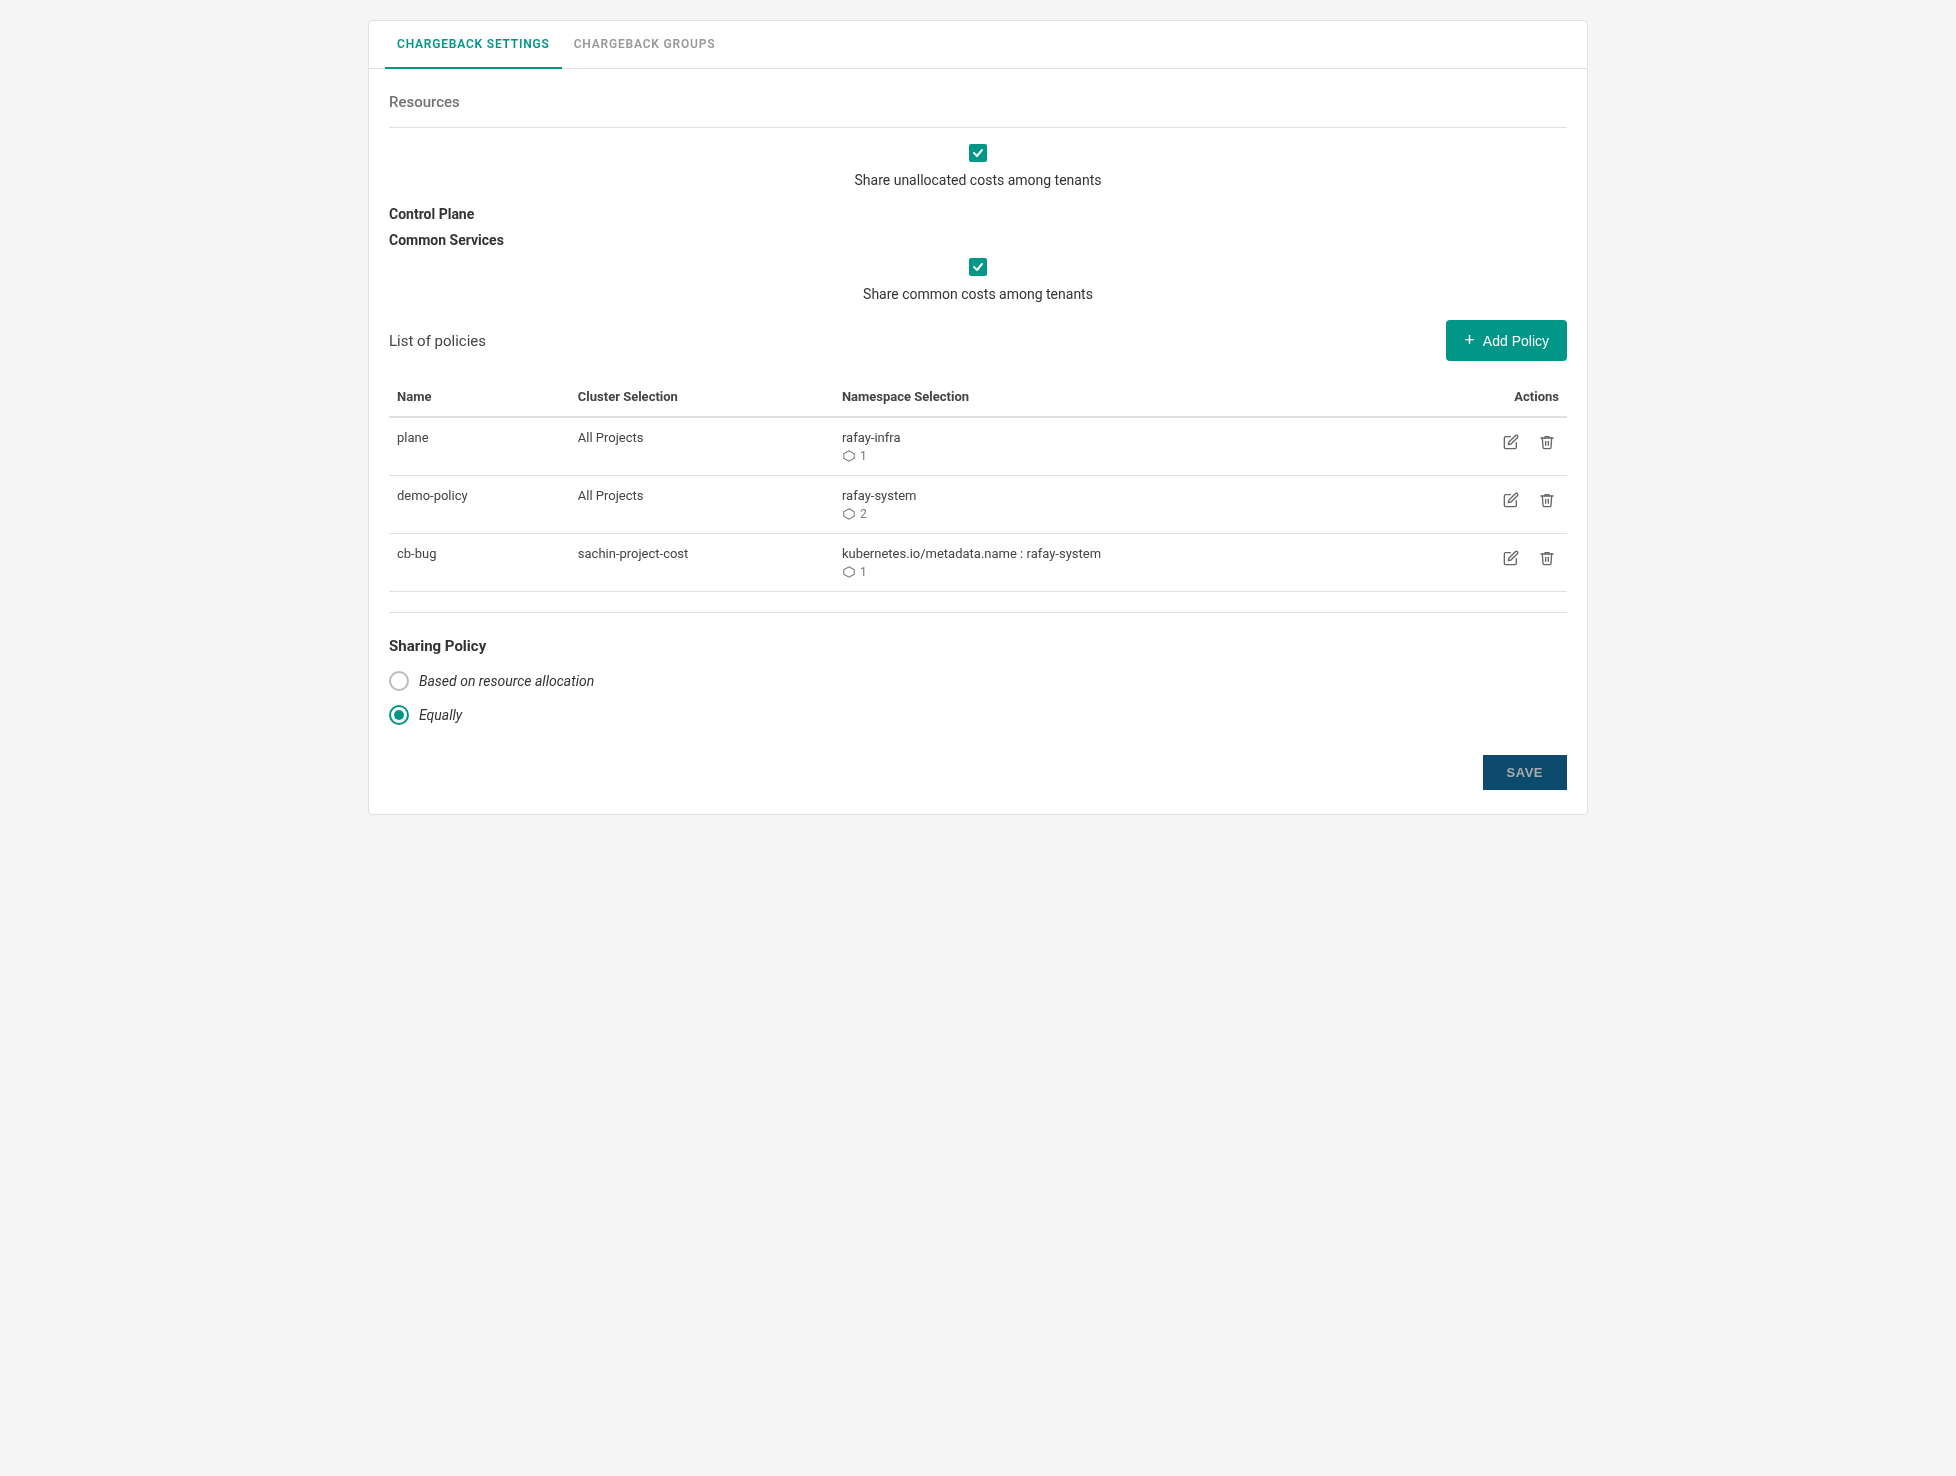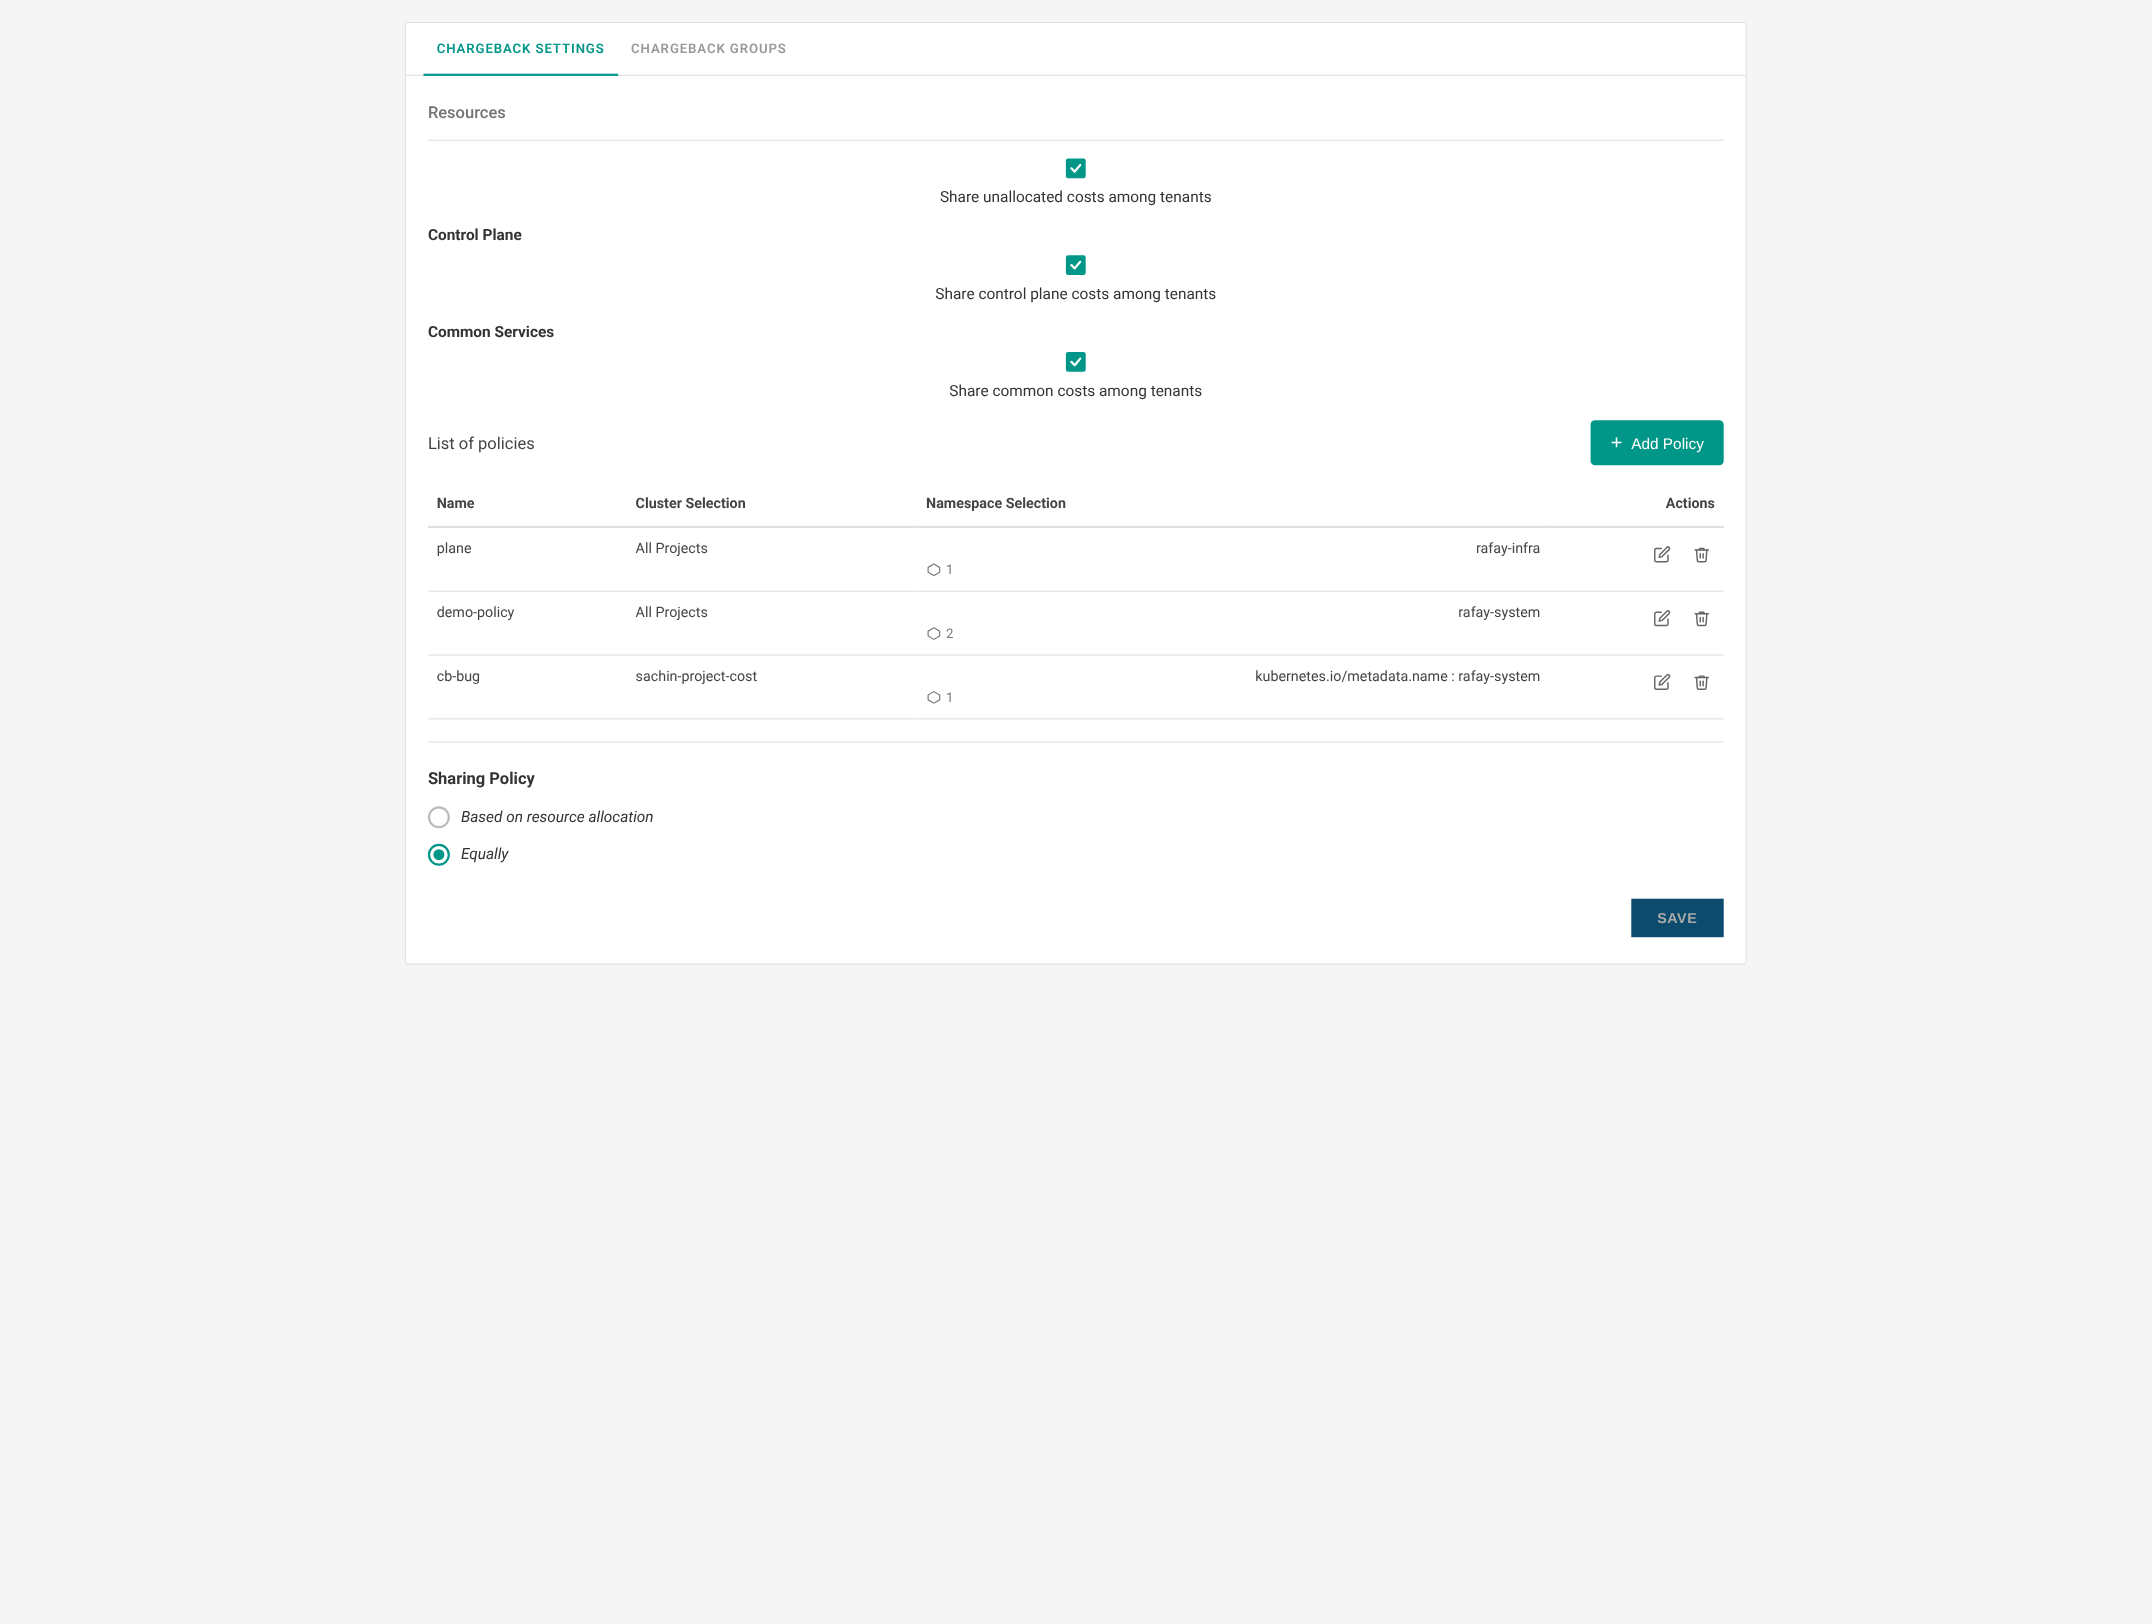--- a/index.html
+++ b/index.html
@@ -142,21 +142,20 @@
     tbody tr {
       border-bottom: 1px solid #e0e0e0;
     }
     .namespace-cell {
       display: flex;
       flex-direction: column;
       gap: 4px;
     }
     .namespace-name {
       font-size: 13px;
-      text-align: right;
     }
     .ns-count {
       display: flex;
       align-items: center;
       gap: 4px;
       color: #777;
       font-size: 12px;
     }
     .ns-icon {
       width: 14px;
@@ -253,28 +252,20 @@
         <div class="checkbox-row">
           <div class="checkbox-custom">
             <svg viewBox="0 0 12 12" fill="none" xmlns="http://www.w3.org/2000/svg">
               <polyline points="2,6 5,9 10,3" stroke="white" stroke-width="2" stroke-linecap="round" stroke-linejoin="round"></polyline>
             </svg>
           </div>
           <span class="checkbox-label">Share unallocated costs among tenants</span>
         </div>
 
         <div class="resource-section-label">Control Plane</div>
-        <div class="checkbox-row">
-          <div class="checkbox-custom">
-            <svg viewBox="0 0 12 12" fill="none" xmlns="http://www.w3.org/2000/svg">
-              <polyline points="2,6 5,9 10,3" stroke="white" stroke-width="2" stroke-linecap="round" stroke-linejoin="round"></polyline>
-            </svg>
-          </div>
-          <span class="checkbox-label">Share control plane costs among tenants</span>
-        </div>
 
         <div class="resource-section-label">Common Services</div>
         <div class="checkbox-row">
           <div class="checkbox-custom">
             <svg viewBox="0 0 12 12" fill="none" xmlns="http://www.w3.org/2000/svg">
               <polyline points="2,6 5,9 10,3" stroke="white" stroke-width="2" stroke-linecap="round" stroke-linejoin="round"></polyline>
             </svg>
           </div>
           <span class="checkbox-label">Share common costs among tenants</span>
         </div>

